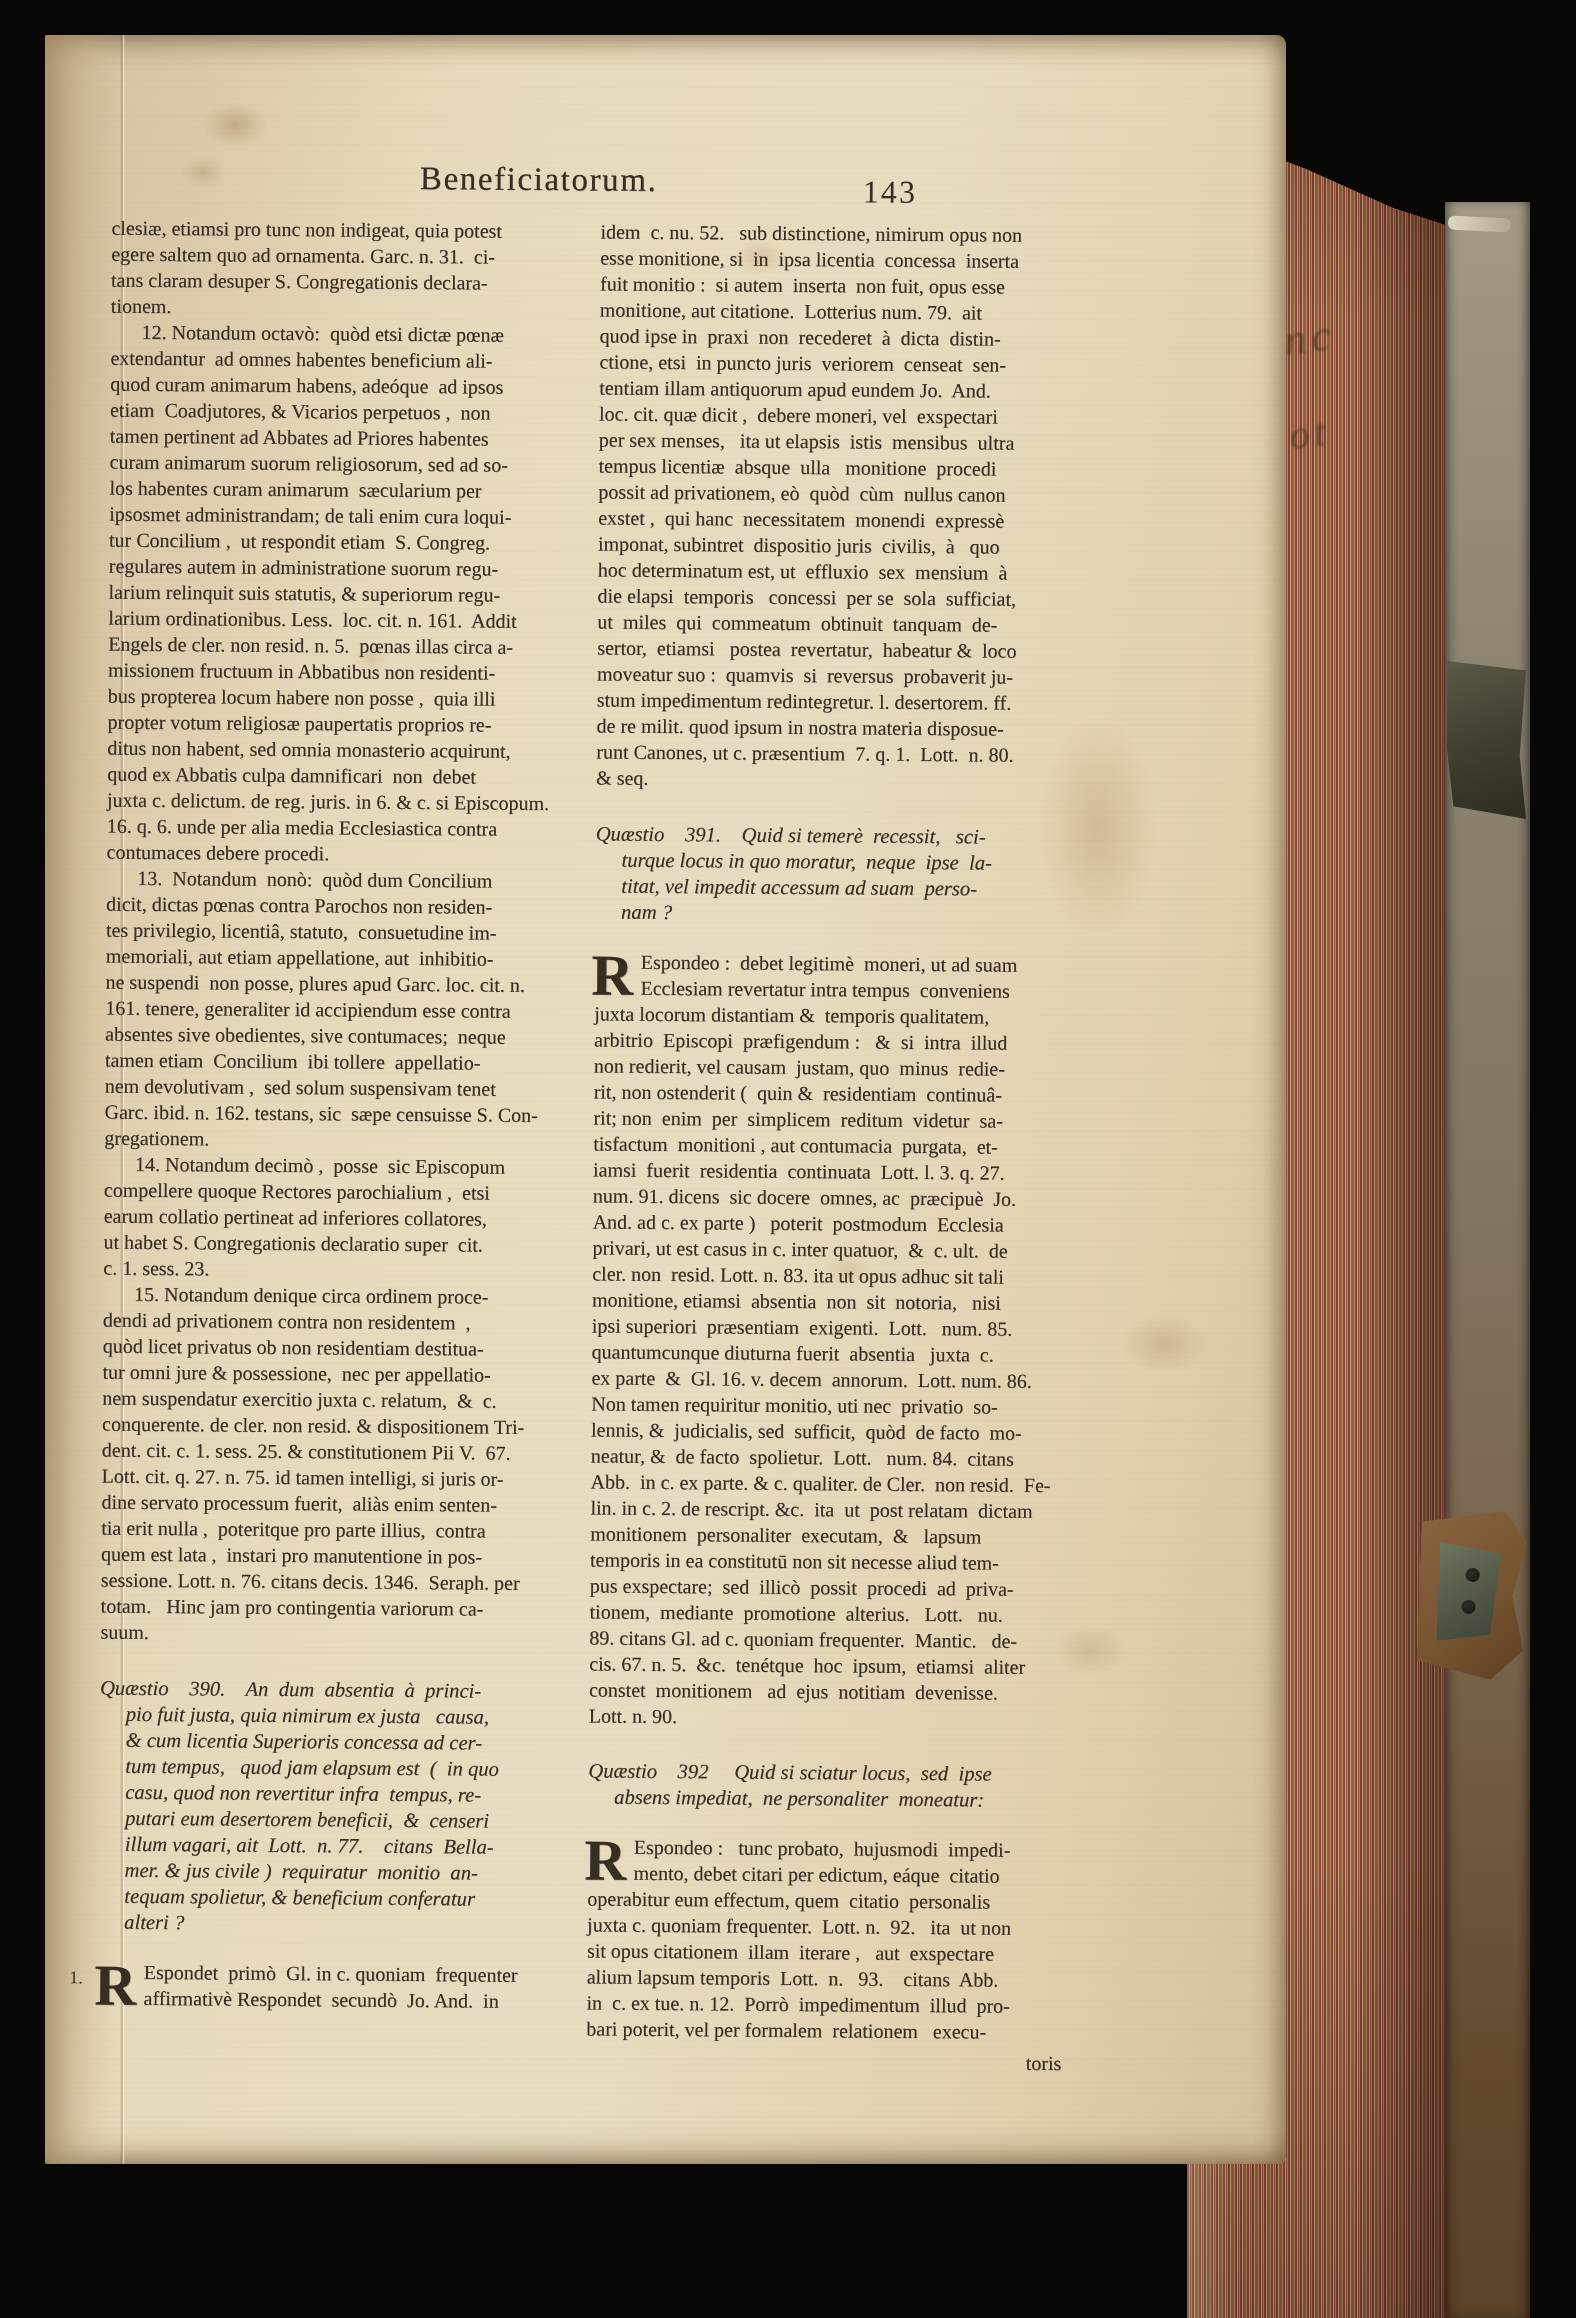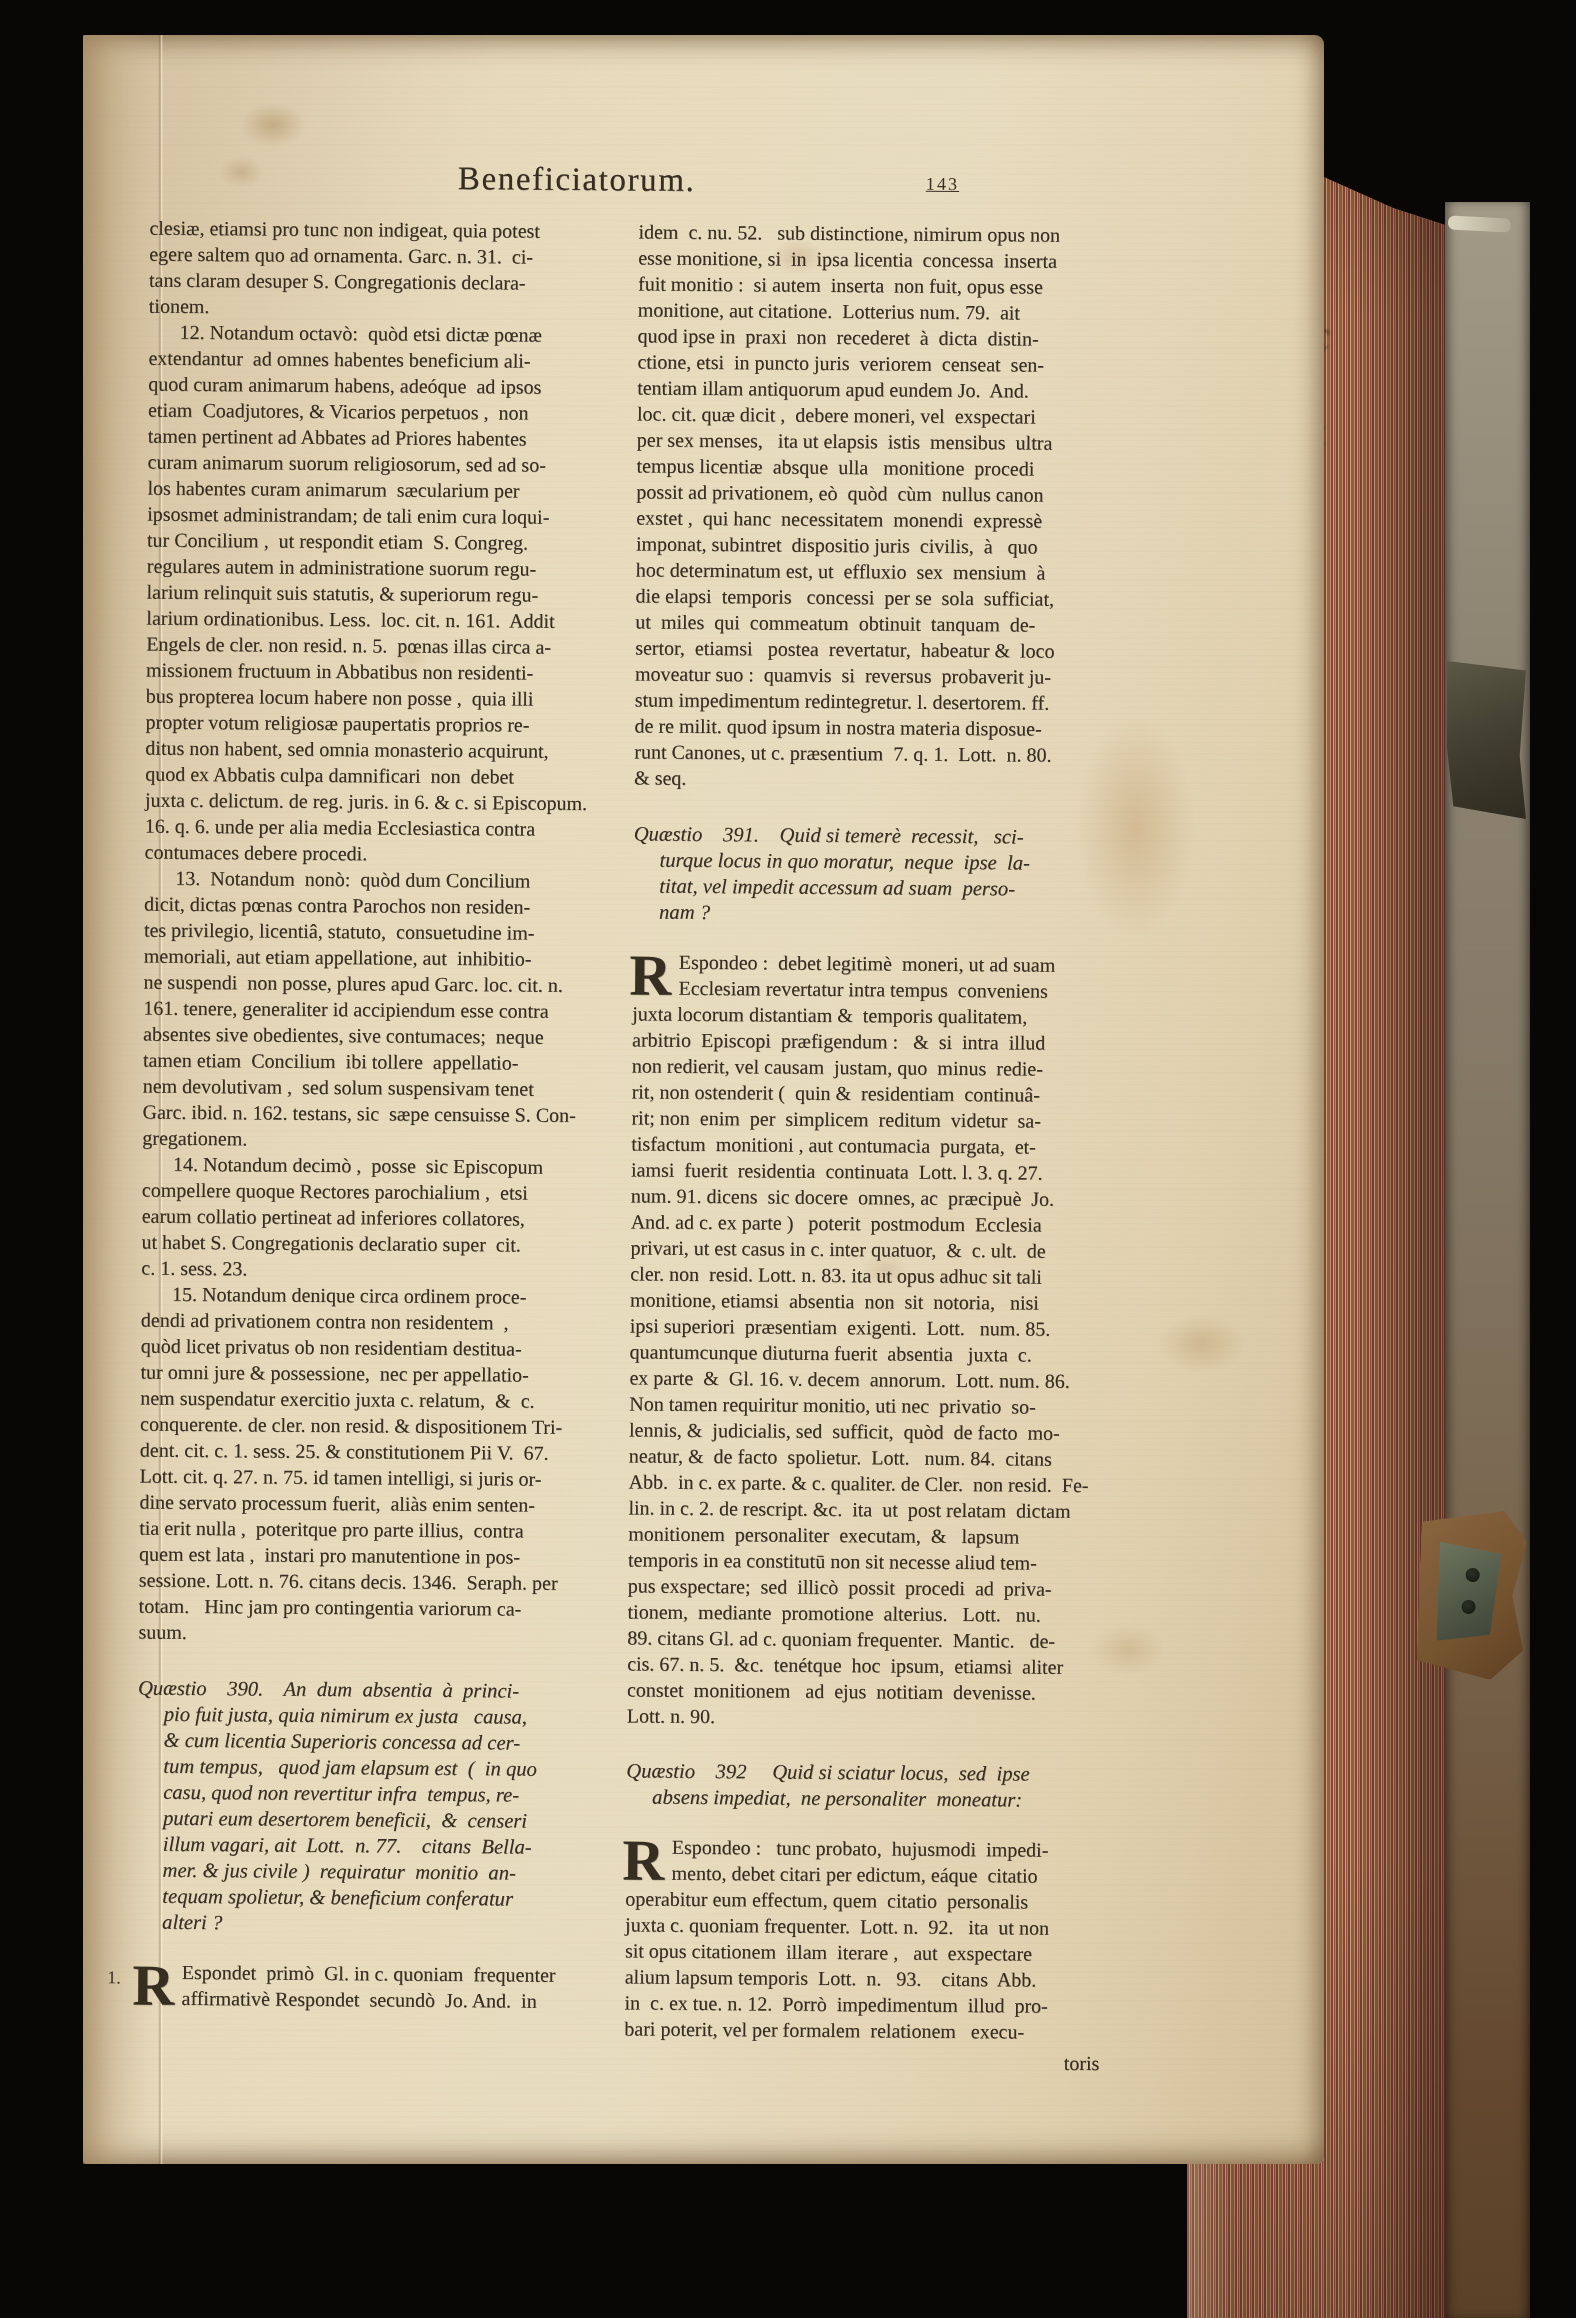--- a/index.html
+++ b/index.html
@@ -54,32 +54,32 @@
       radial-gradient(ellipse 63px 42px at 1119px 1309px,rgba(150,100,50,.22), rgba(0,0,0,0) 70%),
       radial-gradient(ellipse 53px 37px at 1045px 1615px,rgba(150,100,50,.18), rgba(0,0,0,0) 70%),
       radial-gradient(ellipse 28.5px 21px at 327px 623px, rgba(140,95,45,.16), rgba(0,0,0,0) 70%),
       radial-gradient(ellipse 34px 24px at 802px 1235px,rgba(140,95,45,.14), rgba(0,0,0,0) 70%),
       repeating-linear-gradient(0deg, rgba(110,80,45,.02) 0 1.1px, rgba(0,0,0,0) 1.1px 5.8px),
       linear-gradient(100deg,#d2bf9e,#e7dabc 26%,#e8dcc0 55%,#e0d0ae 82%,#d3bf9b);
     box-shadow:inset 24px 0 37px -14.8px rgba(92,62,30,.55),
                inset -16px 0 25px -9.5px rgba(92,62,30,.45),
                inset 0 18px 29px -13.7px rgba(92,62,30,.45),
                inset 0 -18px 32px -13.7px rgba(92,62,30,.5);
-    border-radius:3.2px 9.5px 7.4px 4.2px;margin-left:38px;}
+    border-radius:3.2px 9.5px 7.4px 4.2px;}
   .gutter{position:absolute;left:0;top:0;width:90px;height:100%;
     background:linear-gradient(90deg,rgba(190,165,125,.55),rgba(0,0,0,0) 85%);}
   .crease{position:absolute;left:75px;top:0;width:5.3px;height:100%;
     background:linear-gradient(90deg,rgba(0,0,0,0),rgba(110,80,45,.35) 40%,rgba(255,248,228,.5) 70%,rgba(0,0,0,0));}
 
   .page-inner{position:absolute;inset:0;transform:rotate(.45deg);transform-origin:40% 0;
     color:#372e22;}
 
   .header-title{position:absolute;left:376px;top:126px;font-size:33px;letter-spacing:1.6px;
     text-shadow:0.3px 0.4px 0.5px rgba(50,40,25,.55);}
-  .page-number{position:absolute;left:844px;top:136px;font-size:18px;letter-spacing:2.1px;text-decoration:underline;}
+  .page-number{position:absolute;left:819px;top:136px;font-size:32px;letter-spacing:2.1px;}
 
   .col{position:absolute;top:183px;font-size:20px;line-height:26px;}
   .col-left{left:68px;width:481px;}
   .col-right{left:557px;width:489px;}
 
   .line{white-space:pre;text-shadow:0.3px 0.3px 0.4px rgba(55,45,30,.45);}
   .block{position:relative;margin:0;}
   .block.indent > .line:first-child{padding-left:31px;}
   .block.question{margin-top:29.6px;margin-bottom:5.3px;font-style:italic;font-size:20.6px;padding-left:26px;}
   .block.question > .line:first-child{margin-left:-26px;}

